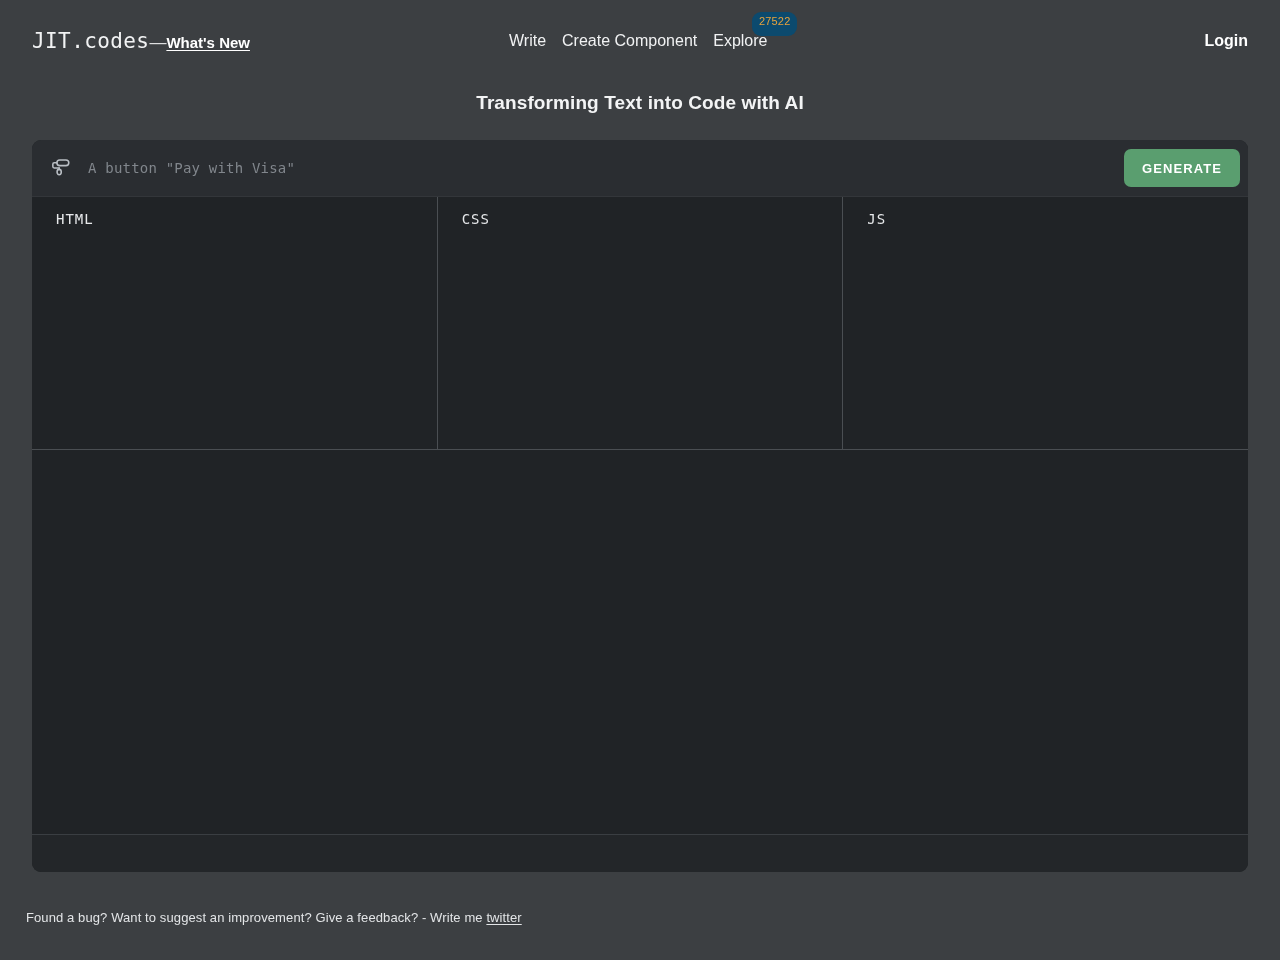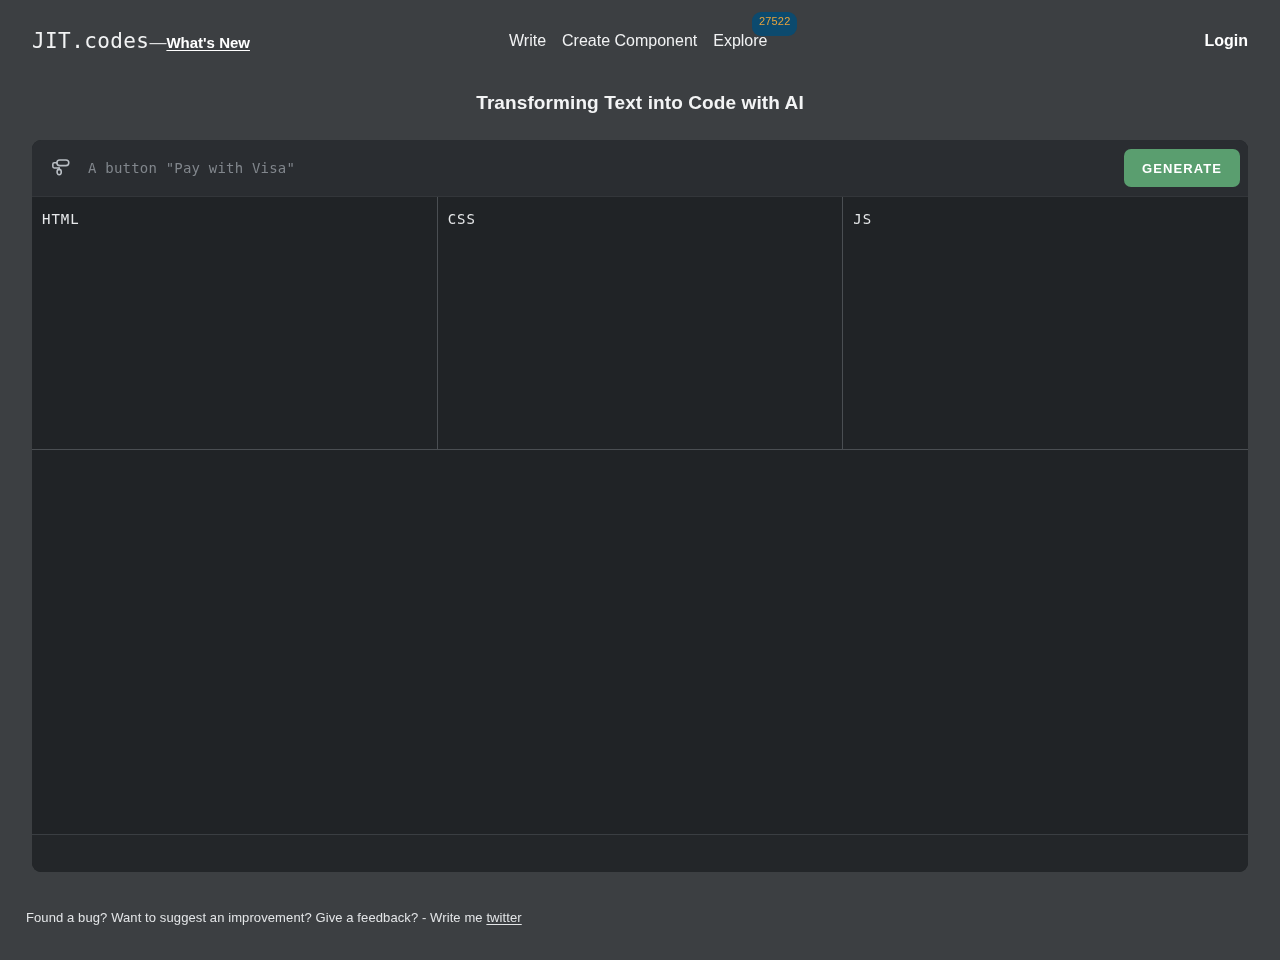--- a/index.html
+++ b/index.html
@@ -180,21 +180,21 @@
   
   .editors {
     flex: 0 0 254px;
     display: flex;
     border-top: 1px solid #33363a;
     border-bottom: 1px solid #4a4e52;
   }
   .editor-pane {
     flex: 1 1 0;
     background: #202326;
-    padding: 14px 0 0 10px;
+    padding: 14px 0 0 24px;
     overflow: hidden;
     position: relative;
   }
   .editor-pane + .editor-pane { border-left: 1px solid #4a4e52; }
   .editor-label {
     font-family: "DejaVu Sans Mono", monospace;
     font-size: 14px;
     color: #e7e9eb;
     letter-spacing: 1px;
   }

